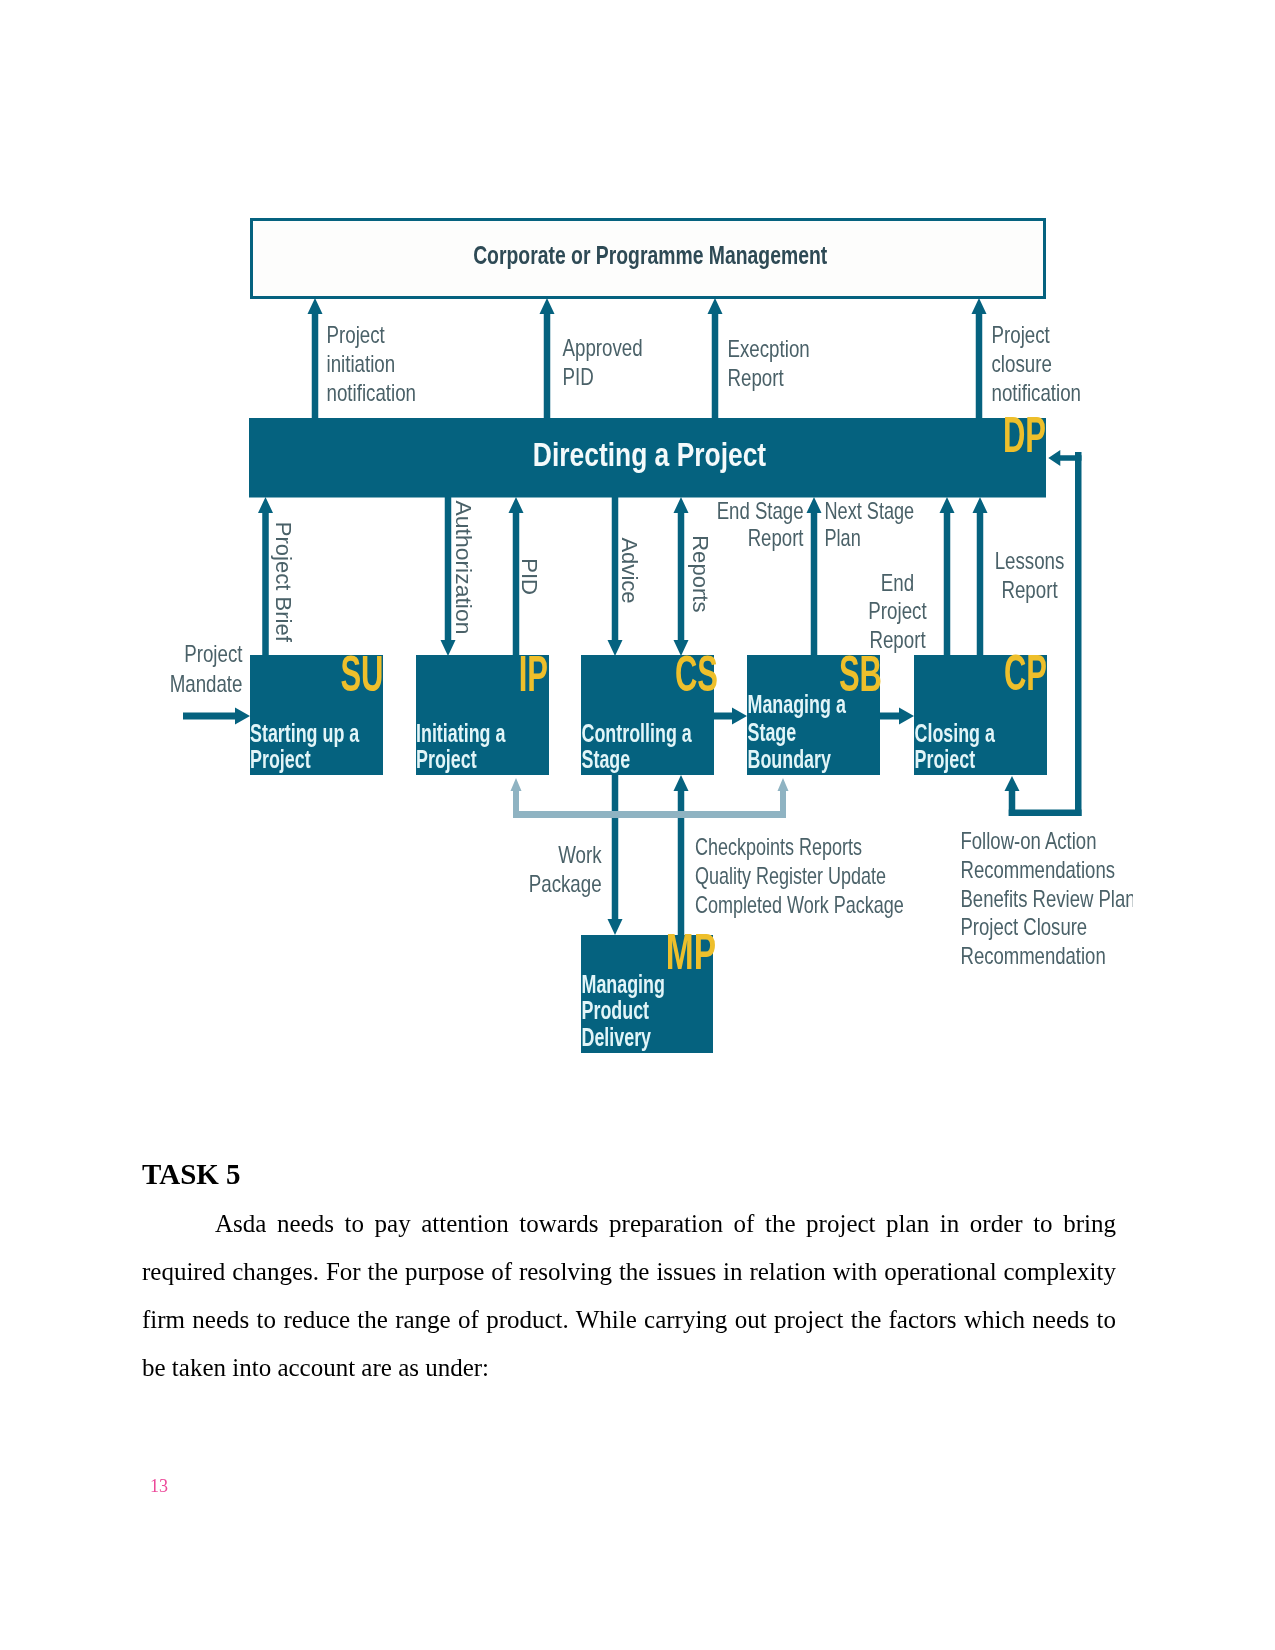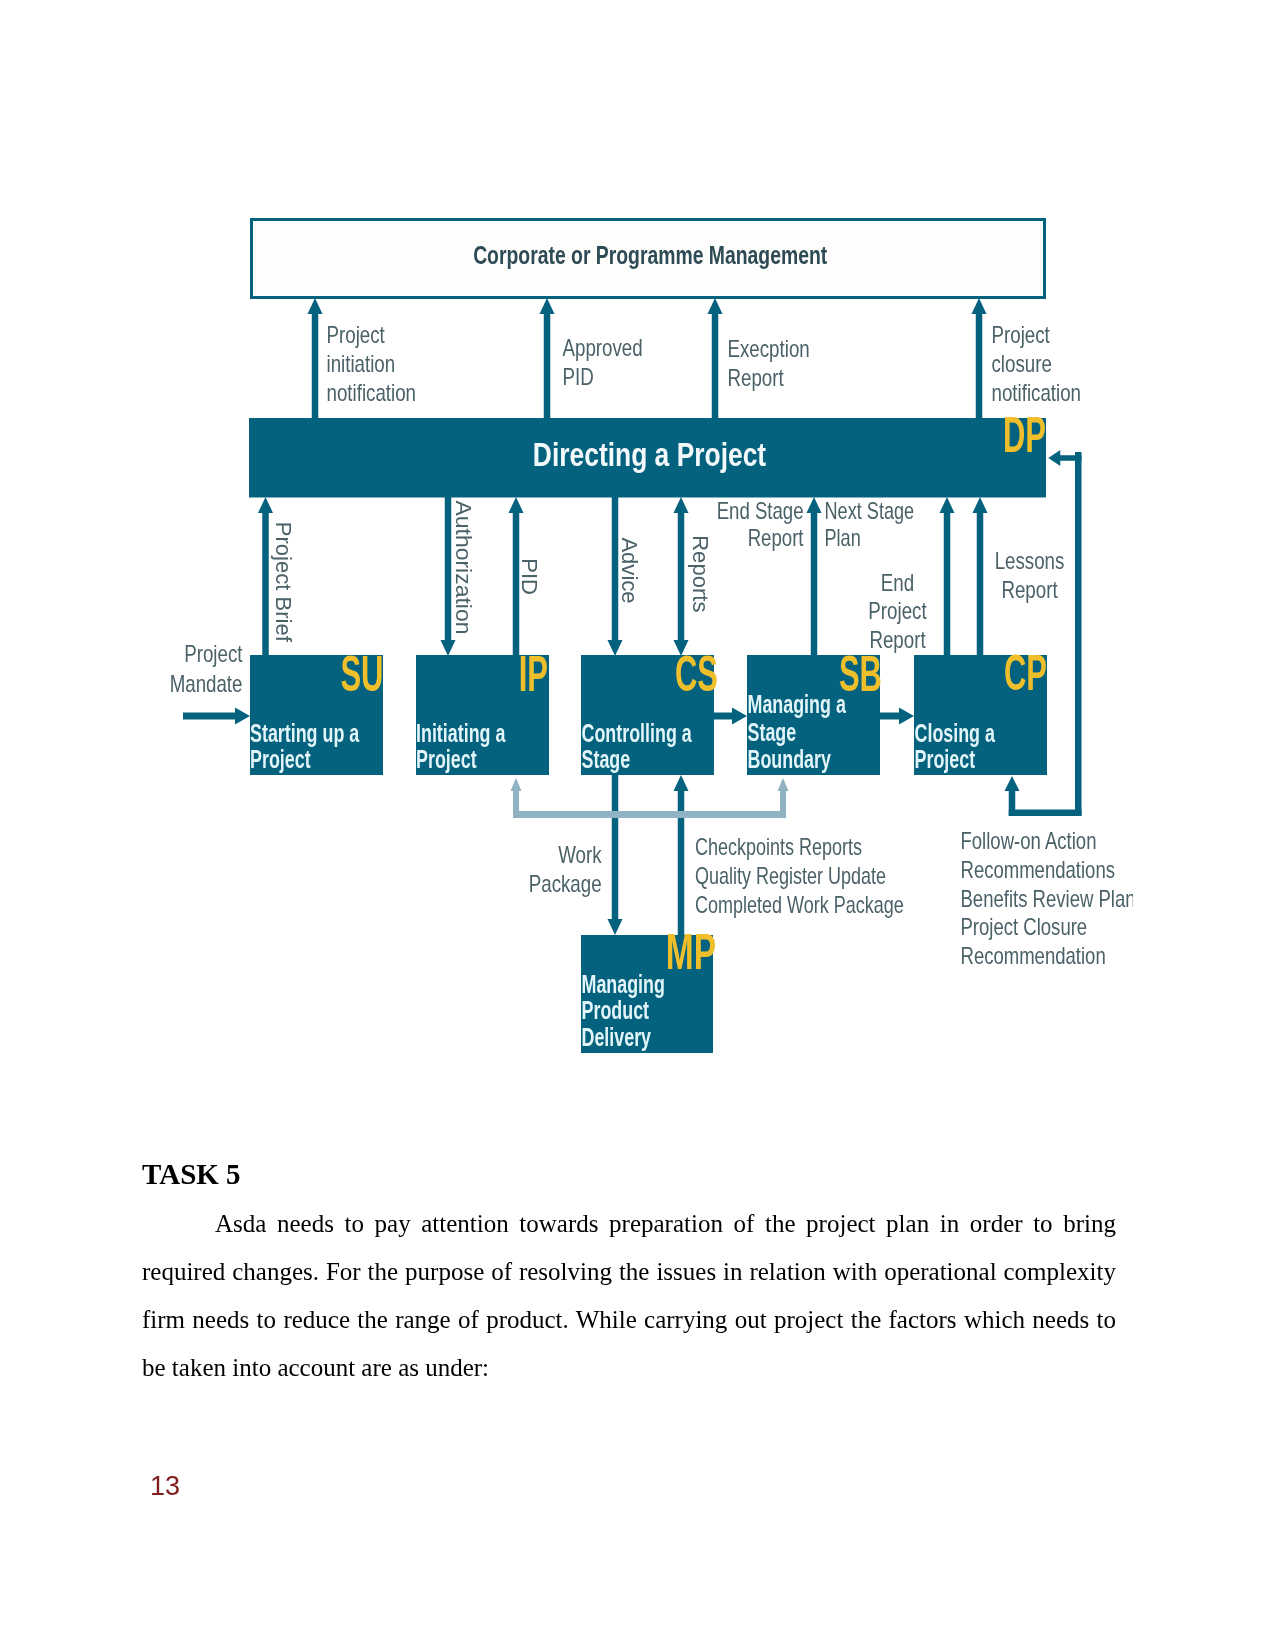--- a/index.html
+++ b/index.html
@@ -4,21 +4,21 @@
 <title>Document page</title>
 <style>
   html,body{margin:0;padding:0;}
   body{width:1275px;height:1650px;background:#ffffff;font-family:"Liberation Serif",serif;overflow:hidden;}
   .page{position:relative;width:1275px;height:1650px;background:#fff;}
   .diagram-wrap{position:absolute;left:0;top:0;width:1275px;height:1120px;}
   svg.diagram{display:block;}
   .body-text{position:absolute;left:142px;top:1161px;width:974px;}
   h1.task{font-family:"Liberation Serif",serif;font-weight:bold;font-size:29px;margin:0;line-height:27px;color:#000;}
   p.para{font-family:"Liberation Serif",serif;font-size:25px;line-height:48px;margin:12px 0 0 0;text-align:justify;text-indent:73px;color:#000;}
-  .pageno{position:absolute;left:150px;top:1472px;font-family:Liberation Sans, sans-serif;font-size:27px;line-height:28px;color:#7f1d1d;}
+  .pageno{position:absolute;left:150px;top:1472px;font-family:Liberation Serif, serif;font-size:18px;line-height:28px;color:#ec4899;}
 
   
   text{font-family:"Liberation Sans",sans-serif;}
   .boxtitle{font-weight:bold;font-size:25px;fill:#E2F5F8;}
   .boxcode{font-weight:bold;font-size:50px;fill:#EEBF2B;}
   .corpttl{font-weight:bold;font-size:26px;fill:#2E4A55;}
   .dpttl{font-weight:bold;font-size:33px;fill:#F4FAFB;}
   .flab{font-size:24px;fill:#4A6168;}
   .vlab{font-size:22.5px;fill:#4A6168;}
 </style>

